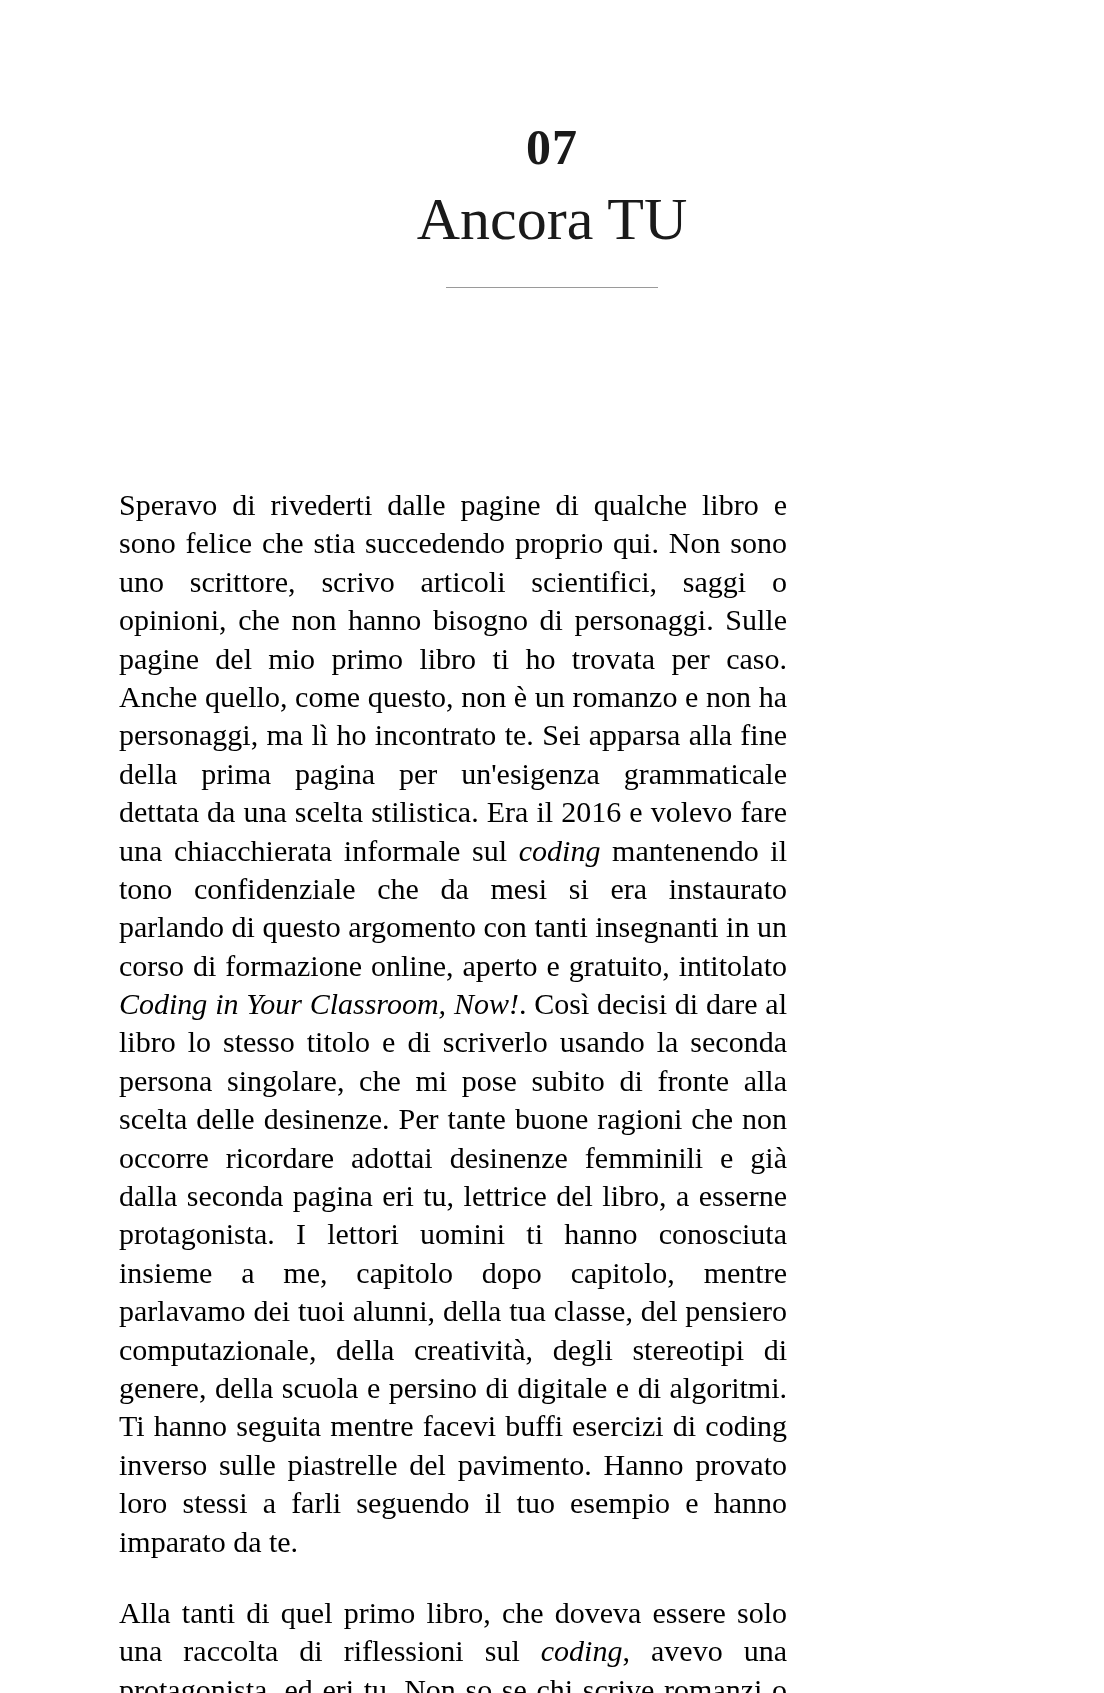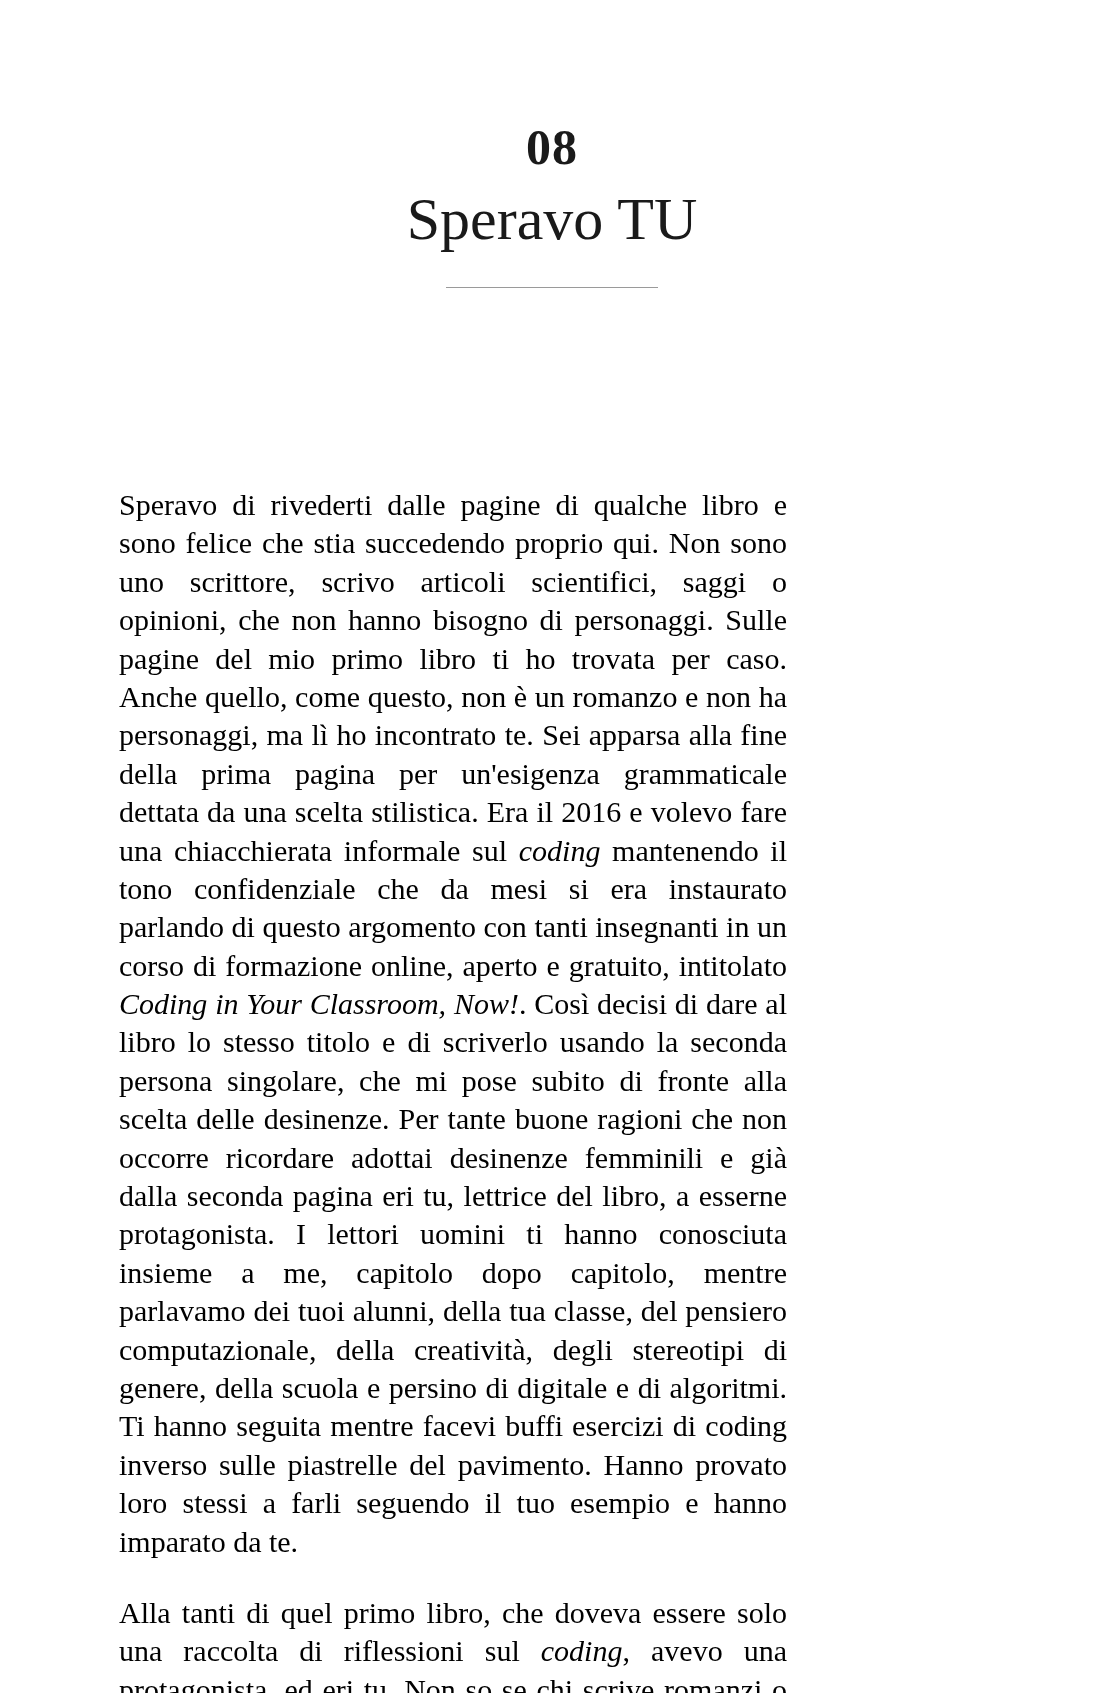--- a/index.html
+++ b/index.html
@@ -57,22 +57,22 @@
     }
     .body-text em {
       font-style: italic;
     }
   </style>
 </head>
 <body>
 
 <div class="page">
   <header class="chapter-header">
-    <div class="chapter-number">08</div>
-    <h1 class="chapter-title">Speravo TU</h1>
+    <div class="chapter-number">07</div>
+    <h1 class="chapter-title">Ancora TU</h1>
     <div class="divider"></div>
   </header>
 
   <main class="body-text">
       <p lang="it"><span>Speravo di rivederti dalle pagine di qualche libro e sono felice che stia succedendo proprio qui. Non sono uno scrittore, scrivo articoli scientifici, saggi o opinioni, che non hanno bisogno di personaggi. Sulle pagine del mio primo libro ti ho trovata per caso. Anche quello, come questo, non è un romanzo e non ha personaggi, ma lì ho incontrato te. Sei apparsa alla fine della prima pagina per un'esigenza grammaticale dettata da una scelta stilistica. Era il 2016 e volevo fare una chiacchierata informale sul </span><em>coding</em><span> mantenendo il tono confidenziale che da mesi si era instaurato parlando di questo argomento con tanti insegnanti in un corso di formazione online, aperto e gratuito, intitolato </span><em>Coding in Your Classroom, Now!</em><span>. Così decisi di dare al libro lo stesso titolo e di scriverlo usando la seconda persona singolare, che mi pose subito di fronte alla scelta delle desinenze. Per tante buone ragioni che non occorre ricordare adottai desinenze femminili e già dalla seconda pagina eri tu, lettrice del libro, a esserne protagonista. I lettori uomini ti hanno conosciuta insieme a me, capitolo dopo capitolo, mentre parlavamo dei tuoi alunni, della tua classe, del pensiero computazionale, della creatività, degli stereotipi di genere, della scuola e persino di digitale e di algoritmi. Ti hanno seguita mentre facevi buffi esercizi di coding inverso sulle piastrelle del pavimento. Hanno provato loro stessi a farli seguendo il tuo esempio e hanno imparato da te.</span></p>
       <p lang="it"><span>Alla tanti di quel primo libro, che doveva essere solo una raccolta di riflessioni sul </span><em>coding</em><span>, avevo una protagonista, ed eri tu. Non so se chi scrive romanzi o ragioni si affezioni</span></p>
     </main>
 </div>
 
 </body></html>

